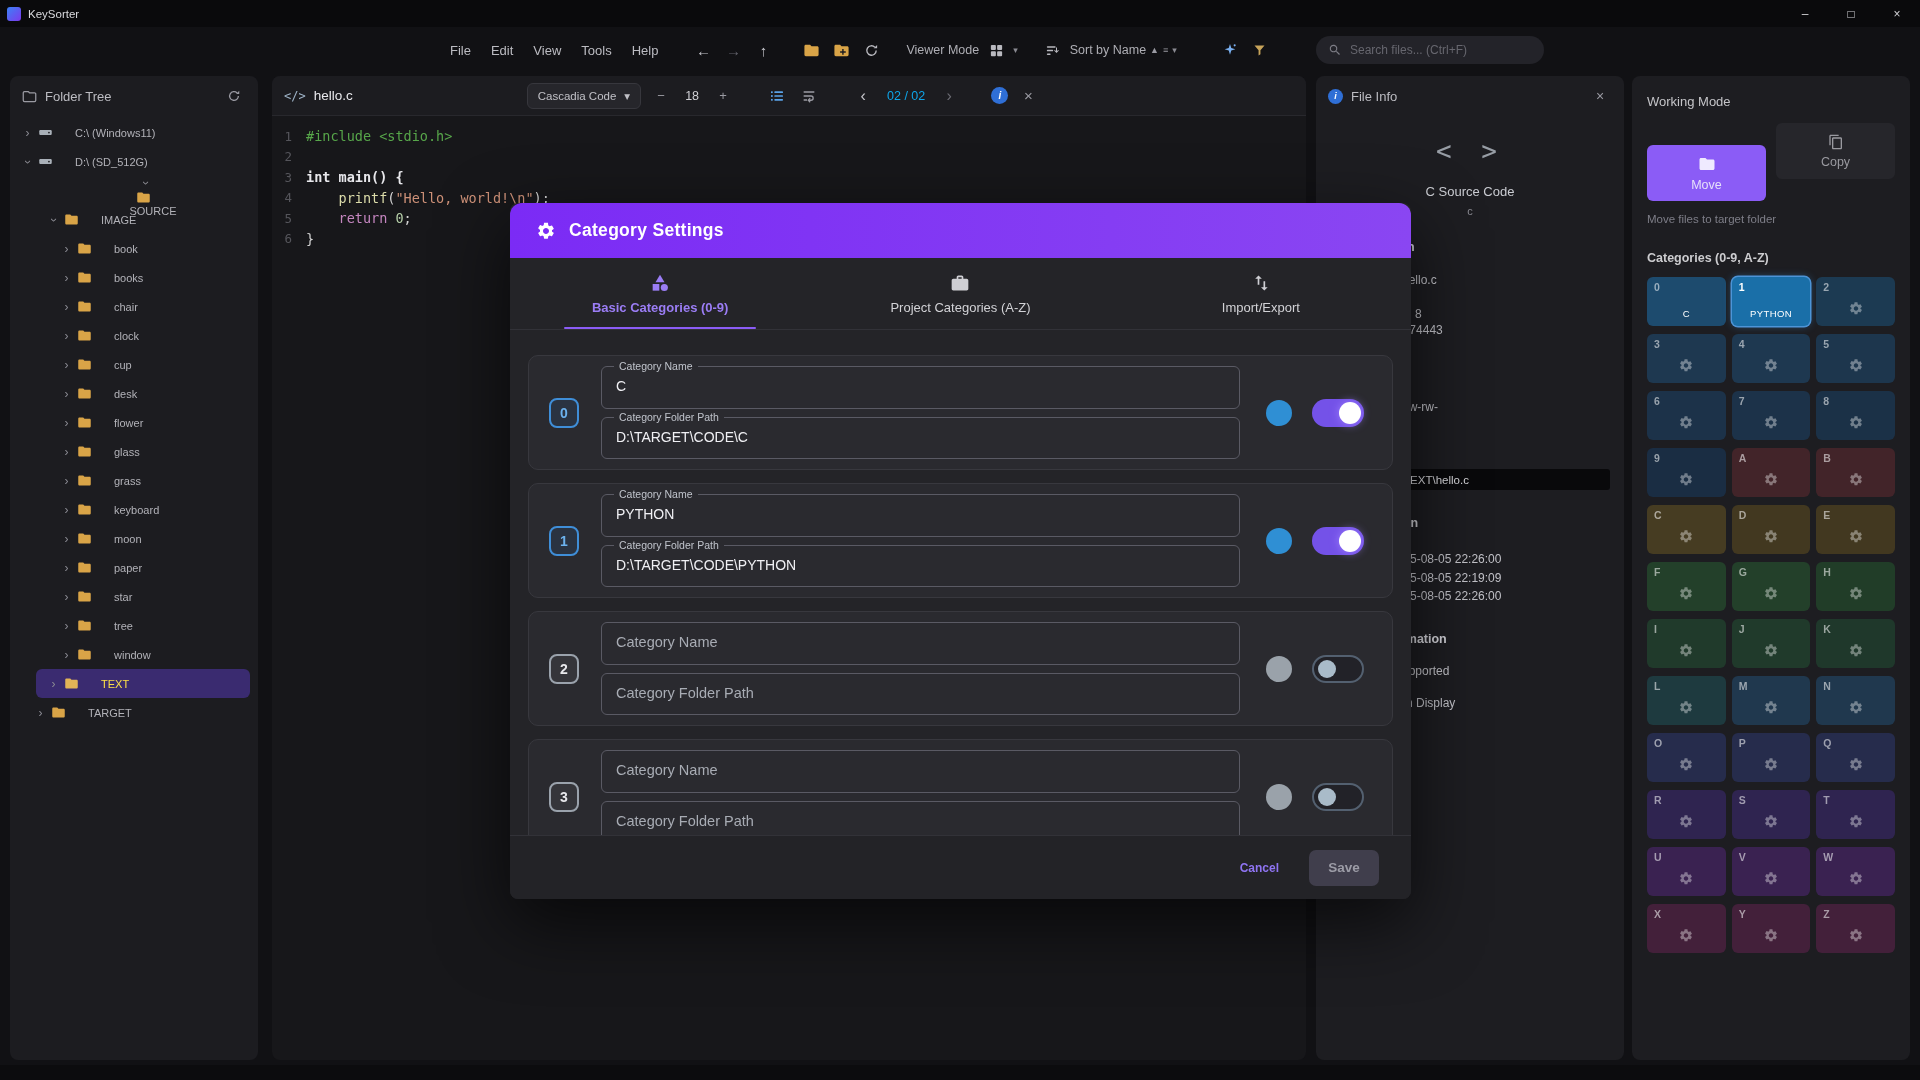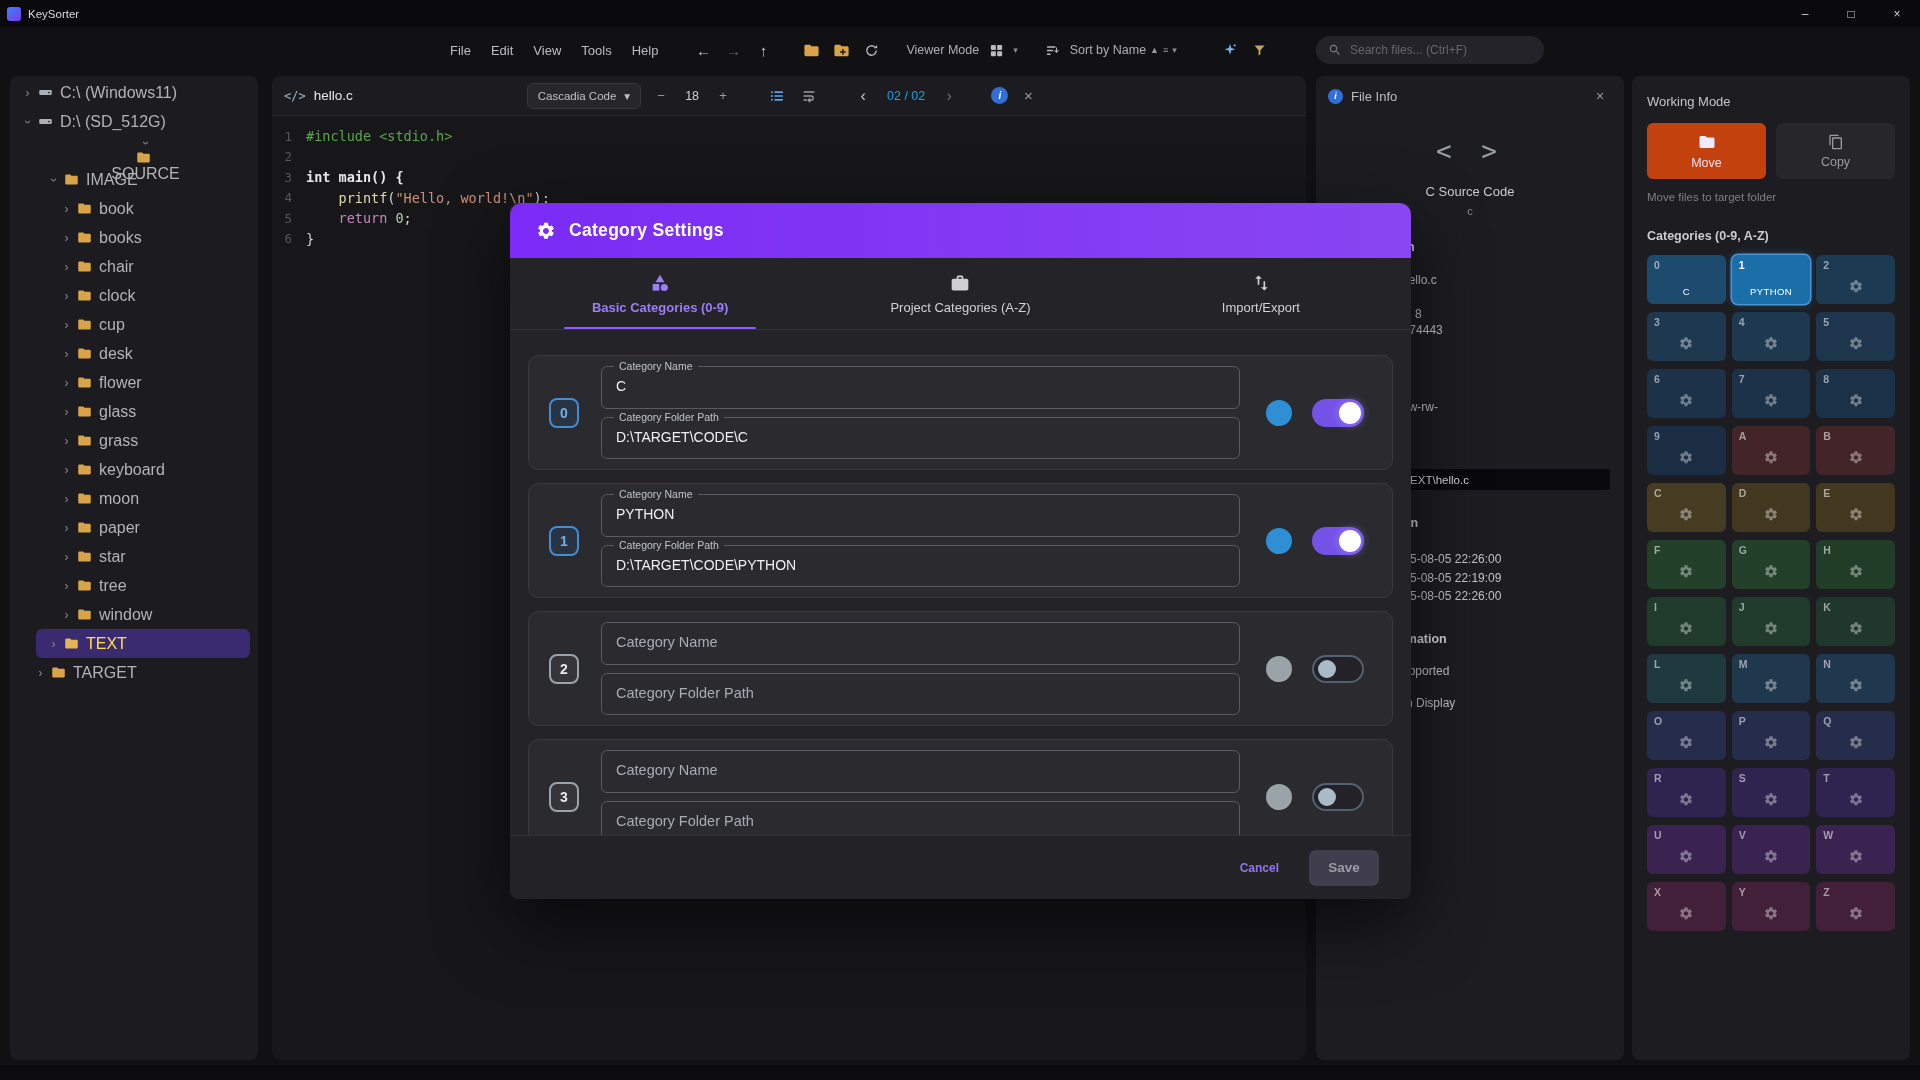--- a/index.html
+++ b/index.html
@@ -43,21 +43,21 @@
   .info-dot{width:17px;height:17px;min-width:17px;border-radius:50%;background:#2f6fd6;color:#fff;
             font-size:10px;font-weight:700;font-style:italic;display:flex;align-items:center;justify-content:center;}
 
   
   #sidebar{left:10px;width:248px;}
   #tree-items{padding-top:2px;}
   .tree-row{height:29px;display:flex;align-items:center;}
   .tree-row .chev{width:15px;font-size:12px;color:#8a8a92;display:inline-flex;justify-content:center;}
   .tree-row .chev.open{transform:rotate(90deg);}
   .tree-ic{display:inline-flex;margin:0 7px 0 3px;}
-  .tree-label{font-size:16px;color:#b2b2b8;white-space:nowrap;}
+  .tree-label{font-size:11px;color:#b2b2b8;white-space:nowrap;margin-left:15px;}
   .tree-row.selected{background:#3a2b70;border-radius:6px;margin-right:8px;}
   .tree-row.selected .tree-label{color:#fde047;}
 
   
   #viewer{left:272px;width:1034px;background:#17171a;}
   #viewer .panel-header{background:#1c1c20;border-bottom:1px solid #28282d;}
   .vh-file{font-size:13.5px;color:#e8e8ec;}
   .font-select{display:flex;align-items:center;gap:8px;background:#26262b;border:1px solid #37373d;
                border-radius:6px;height:26px;padding:0 10px;margin-left:166px;}
   .font-select span{font-size:11.5px;color:#c0c0c6;}
@@ -81,21 +81,21 @@
   .fi-path-bar{position:absolute;left:12px;right:14px;height:21px;background:#09090b;border-radius:3px;
                display:flex;align-items:center;overflow:hidden;}
   .fi-path-bar span{font-size:11.5px;color:#d6d6da;padding-left:8px;white-space:nowrap;}
 
   
   #workmode{left:1632px;width:278px;background:#1d1d21;padding:14px 15px;}
   .wm-title{font-size:13px;color:#c4c4c8;margin-top:4px;}
   .wm-buttons{display:grid;grid-template-columns:1fr 1fr;gap:10px;margin-top:14px;}
   .wm-btn{height:56px;border-radius:6px;display:flex;flex-direction:column;align-items:center;
           justify-content:center;gap:5px;font-size:12.5px;}
-  .wm-btn.active{background:#c2410c;color:#e6e1fa;}
+  .wm-btn.active{background:#8b5cf6;color:#e6e1fa;margin-top:22px;}
   .wm-btn.inactive{background:#26262b;color:#9a9aa0;}
   .wm-caption{font-size:11.5px;color:#7e7e88;margin-top:12px;}
   .wm-cats{font-size:12.5px;font-weight:700;color:#cccccf;margin-top:26px;}
   #tile-grid{display:grid;grid-template-columns:repeat(3,1fr);gap:8px 6px;margin-top:12px;}
   .tile{position:relative;height:49px;border-radius:6px;}
   .tile.sel{box-shadow:0 0 0 1.5px rgba(85,165,240,.85),0 0 8px rgba(60,150,230,.45);}
   .tile-key{position:absolute;top:4px;left:7px;font-size:10.5px;font-weight:600;}
   .tile-gear{position:absolute;left:50%;top:24px;transform:translateX(-50%);opacity:.9;}
   .tile-name{position:absolute;left:0;bottom:7px;width:100%;text-align:center;font-size:9.5px;
              letter-spacing:.4px;color:#fff;}
@@ -237,20 +237,34 @@
     <span style="display:flex;">
       <svg width="14" height="14" viewBox="0 0 24 24" fill="#7d7d86">
           <path d="M15.5 14h-.79l-.28-.27a6.5 6.5 0 1 0-.7.7l.27.28v.79l5 4.99L20.49 19l-4.99-5zm-6 0A4.5 4.5 0 1 1 14 9.5 4.5 4.5 0 0 1 9.5 14z"></path>
         </svg>
     </span>
     <input placeholder="Search files... (Ctrl+F)" style="">
   </div>
 </div>
 
 <div class="panel" id="sidebar">
+  <div class="panel-header">
+    <span style="display:flex;">
+      <svg width="15" height="15" viewBox="0 0 24 24" fill="none" stroke="#9a9aa2" stroke-width="2">
+          <path d="M10 4H4c-1.1 0-2 .9-2 2v12c0 1.1.9 2 2 2h16c1.1 0 2-.9 2-2V8c0-1.1-.9-2-2-2h-8l-2-2z"></path>
+        </svg>
+    </span>
+    <span class="panel-title">Folder Tree</span>
+    <span class="icon-btn" style="margin-left:auto;">
+      <svg width="14" height="14" viewBox="0 0 24 24">
+          <path fill="none" stroke="#9a9aa2" stroke-width="2.2" d="M19.5 12a7.5 7.5 0 1 1-2.2-5.3"></path>
+          <path fill="#9a9aa2" d="M21 3v5.5h-5.5z"></path>
+        </svg>
+    </span>
+  </div>
   <div id="tree-items">
       <div class="tree-row" style="padding-left: 10px;">
         <span class="chev">›</span>
         <span class="tree-ic">
           <svg width="15" height="15" viewBox="0 0 24 24" fill="#a9b0b8">
             <path d="M20 8H4c-1.1 0-2 .9-2 2v4c0 1.1.9 2 2 2h16c1.1 0 2-.9 2-2v-4c0-1.1-.9-2-2-2z"></path>
             <circle cx="17.5" cy="12" r="1.4" fill="#1c1c20"></circle>
           </svg>
         </span>
         <span class="tree-label">C:\ (Windows11)</span>

